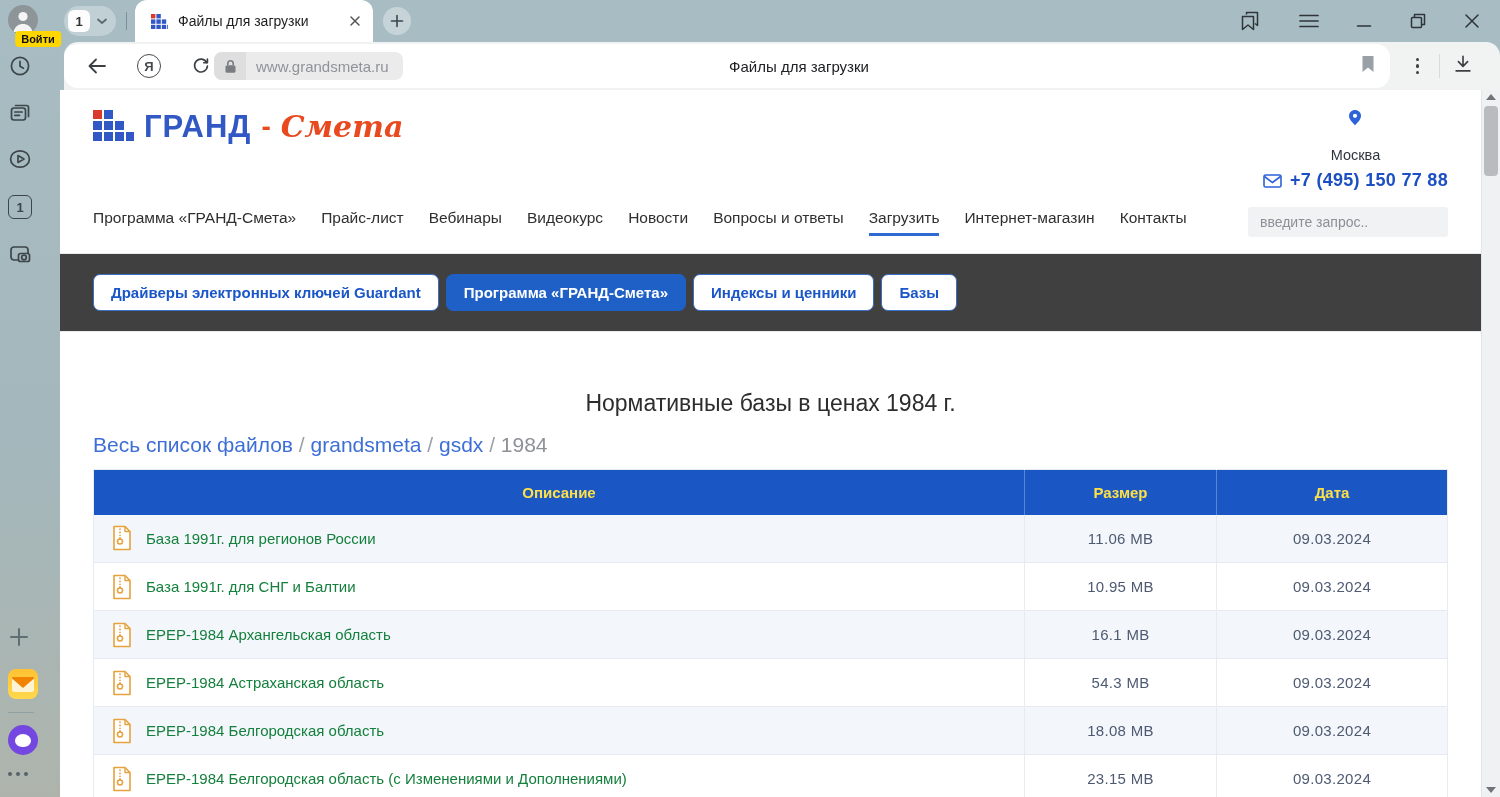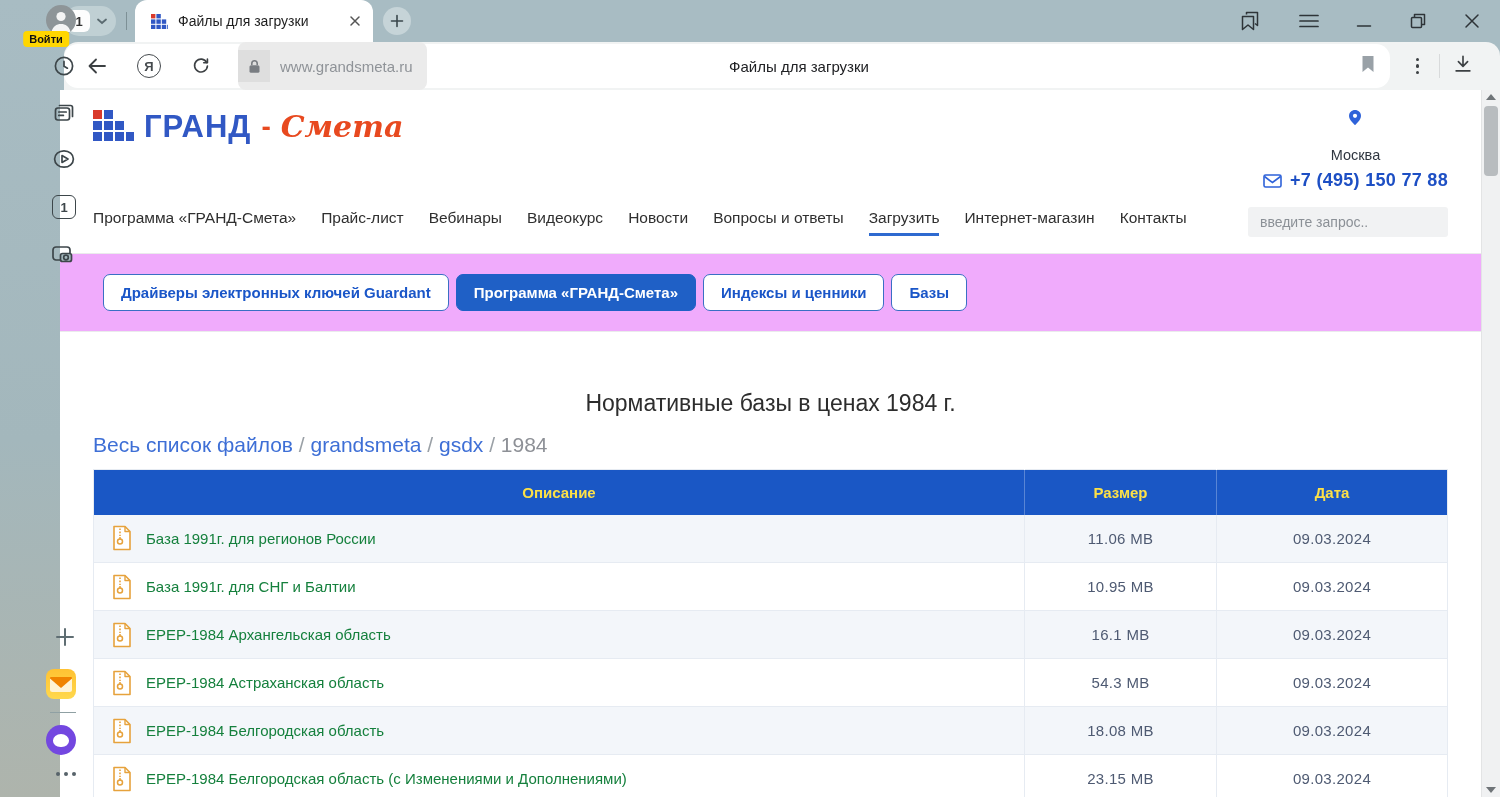--- a/index.html
+++ b/index.html
@@ -4,21 +4,21 @@
 <style>
   * { box-sizing: border-box; }
   html, body { margin:0; padding:0; width:1500px; height:797px; overflow:hidden;
     font-family:"Liberation Sans", sans-serif; }
   .window { position:relative; width:1500px; height:797px;
     background:#a8bcc3; overflow:hidden; }
 
   
   .sidebar { position:absolute; left:0; top:0; width:60px; height:797px;
     background:linear-gradient(180deg,#a8bcc3 0%,#a3b7bc 55%,#aeb4ac 100%); z-index:5; }
-  .side-item { position:absolute; left:16px; width:60px; display:flex; justify-content:flex-end; }
+  .side-item { position:absolute; left:8px; width:60px; display:flex; justify-content:flex-start; }
   .avatar-wrap { top:5px; }
   .avatar { width:30px; height:30px; border-radius:50%; background:#8e9598; overflow:hidden; position:relative; }
   .login-badge { position:absolute; top:26px; left:50%; transform:translateX(-50%);
     background:#ffd600; color:#111; font-size:11px; font-weight:bold; padding:2px 6px;
     border-radius:4px; line-height:12px; z-index:2; }
   .sicon { color:#3d464a; }
   .num-square { width:24px; height:24px; border:1.8px solid #3d464a; border-radius:6px;
     display:flex; align-items:center; justify-content:center; font-size:13px; font-weight:bold; color:#3d464a; }
   .mail-icon { width:30px; height:30px; border-radius:8px;
     background:linear-gradient(180deg,#ffc233,#ffd84d); position:relative; overflow:hidden; }
@@ -46,22 +46,22 @@
   
   .toolbar-row { position:absolute; left:64px; top:42px; right:0; height:48px;
     background:#f1f3f3; border-radius:14px 14px 0 0; display:flex; align-items:center; }
   .smartbox { position:relative; flex:1; height:44px; margin:2px 0 2px 0; background:#fff;
     border-radius:14px; display:flex; align-items:center; padding:0 14px 0 20px; max-width:1326px; }
   .nav-btn { width:26px; height:26px; display:flex; align-items:center; justify-content:center;
     color:#3c4043; flex:none; }
   .ya-circle { width:24px; height:24px; border:1.6px solid #454a4e; border-radius:50%;
     display:flex; align-items:center; justify-content:center; font-size:13px; font-weight:bold; color:#454a4e; }
   .tb-gap { width:26px; flex:none; }
-  .url-pill { display:flex; align-items:center; height:48px; background:#ebebeb;
-    border-radius:8px; overflow:hidden; margin-left:24px; flex:none; }
+  .url-pill { display:flex; align-items:center; height:28px; background:#ebebeb;
+    border-radius:8px; overflow:hidden; margin-left:0; flex:none; }
   .lock-box { width:32px; height:32px; background:#dedede; display:flex; align-items:center; justify-content:center; }
   .url-text { padding:0 14px 0 10px; font-size:15px; color:#8f9398; }
   .smart-title { position:absolute; left:0; right:0; text-align:center; transform:translateX(72px);
     font-size:15px; color:#202124; pointer-events:none; }
   .bookmark-btn { margin-left:auto; color:#99a1a7; }
   .toolbar-extra { display:flex; align-items:center; padding:0 18px 0 12px; gap:0; }
   .kebab { display:flex; flex-direction:column; gap:3px; padding:0 14px; }
   .kebab i { width:3.4px; height:3.4px; border-radius:50%; background:#3c4043; }
   .extra-sep { width:1px; height:24px; background:#d8dadb; margin:0 6px; }
   .dl-btn { color:#3c4043; padding:0 6px; }
@@ -91,21 +91,21 @@
   .nav-list { display:flex; align-items:center; gap:25px; }
   .nav-item { font-size:15.5px; color:#2f2f2f; font-weight:500; text-decoration:none;
     padding-bottom:6px; border-bottom:3px solid transparent; white-space:nowrap; cursor:pointer; }
   .nav-item.active { border-bottom-color:#2e6ad0; }
   .site-search { margin-left:auto; width:200px; height:30px; background:#f1f2f3; border:none;
     border-radius:3px; padding:0 12px; font-size:14px; color:#444; font-family:"Liberation Sans",sans-serif; }
   .site-search::placeholder { color:#8b9096; }
 
   
   .filter-band { border-top:1px solid #eaebec; border-bottom:1px solid #eaebec;
-    background:#f0abfc; padding:20px 43px; display:flex; gap:7px; }
+    background:#404040; padding:20px 33px; display:flex; gap:7px; }
   .filter-btn { height:37px; padding:0 17px; background:#fff; border:1px solid #3a6fc4;
     border-radius:7px; font-size:15px; font-weight:bold; color:#1a56c8; cursor:pointer;
     font-family:"Liberation Sans",sans-serif; }
   .filter-btn.active { background:#1f60c6; border-color:#1f60c6; color:#fff; }
 
   
   .page-title { margin-top:58px; text-align:center; font-size:23px; font-weight:500; color:#2d2d2d; }
   .breadcrumb { margin:16px 33px 0; font-size:21px; }
   .crumb { color:#8d9096; text-decoration:none; }
   .crumb.link { color:#3e6fd6; cursor:pointer; }

